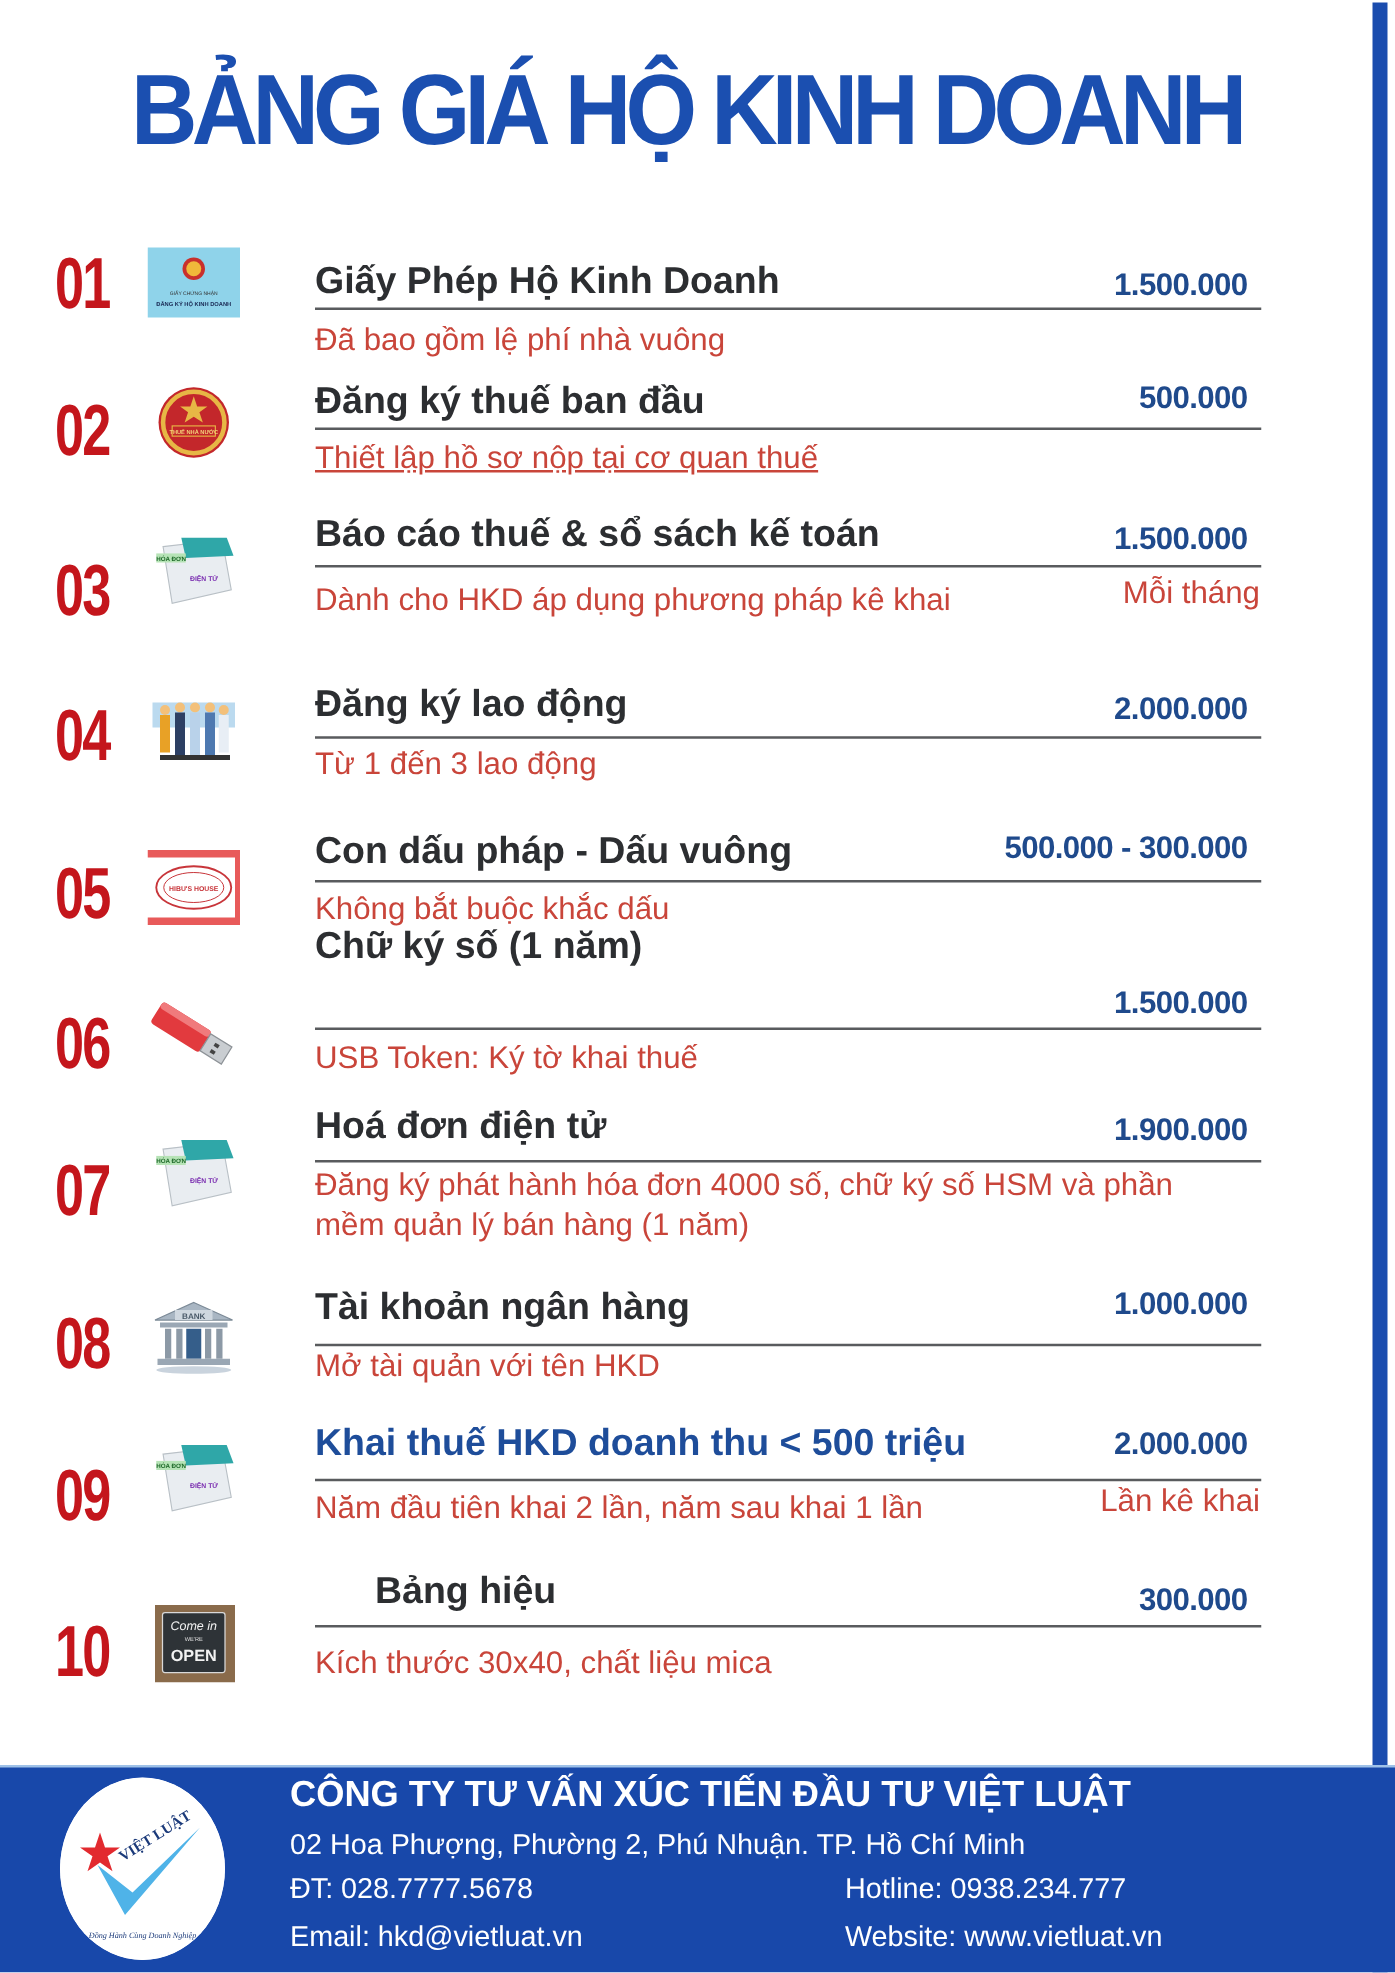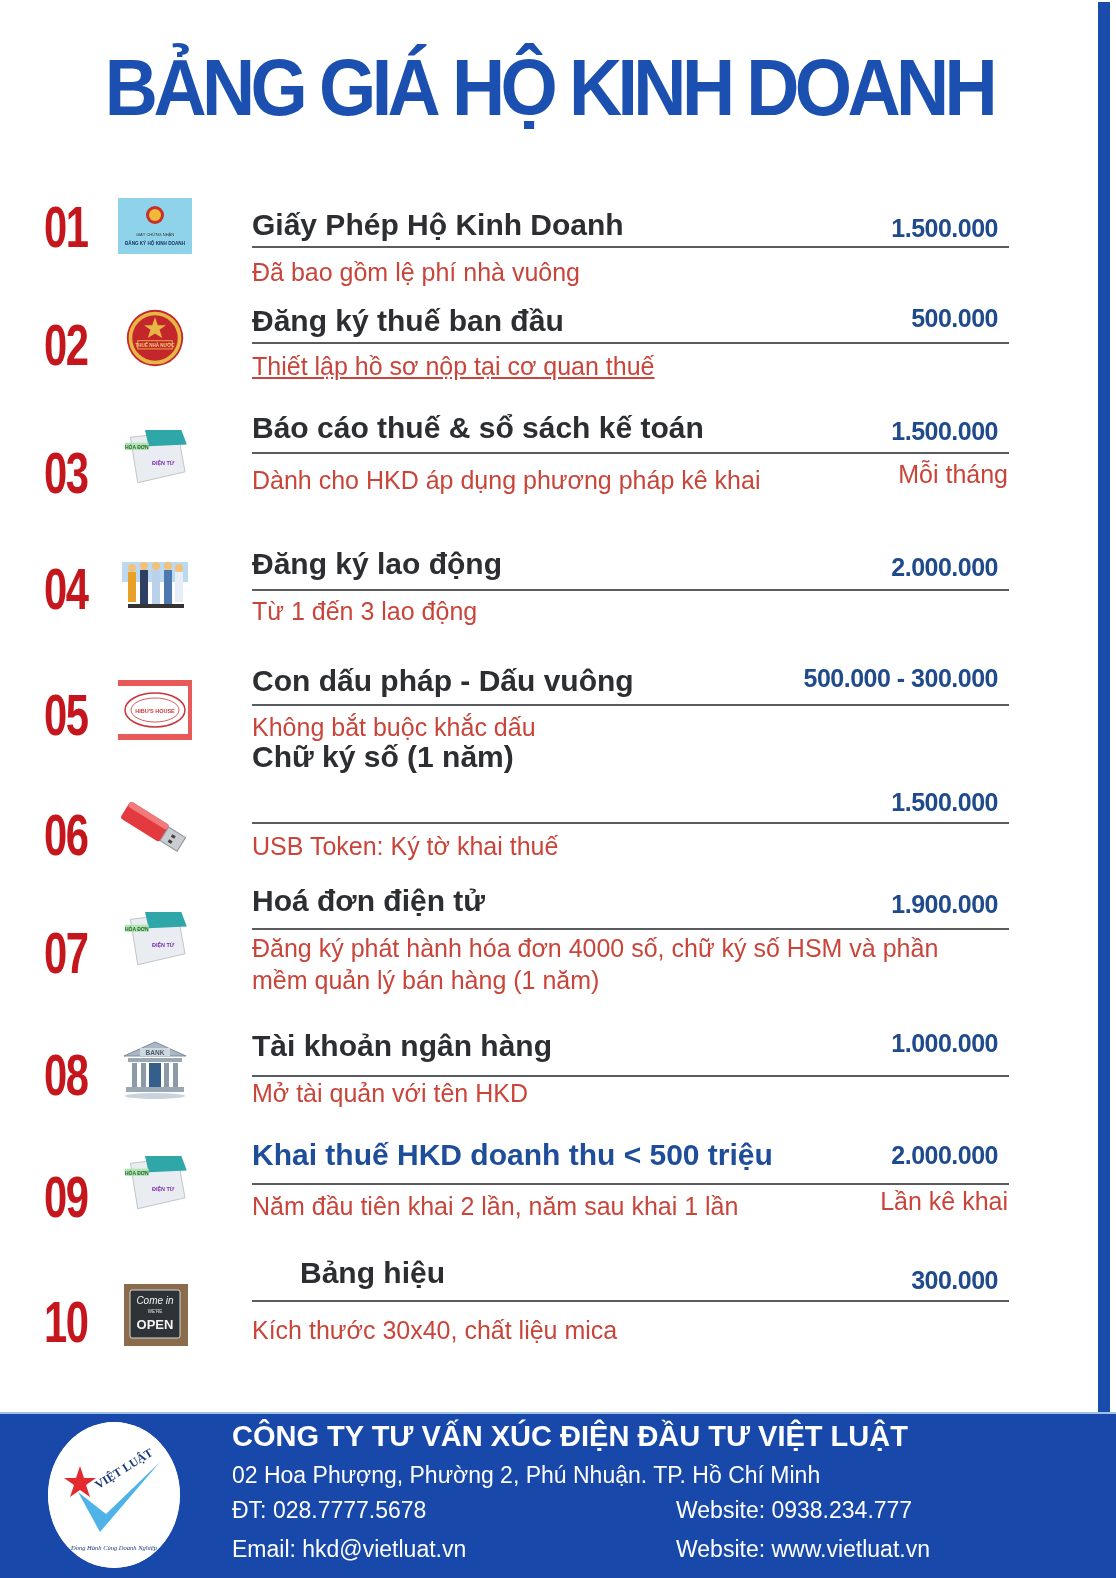--- a/index.html
+++ b/index.html
@@ -218,18 +218,18 @@
 
 <div class="footer"></div>
 <svg class="logo" viewBox="0 0 132 146">
   <ellipse cx="66" cy="73" rx="66" ry="73" fill="#ffffff"></ellipse>
   <path d="M30 70 L52 110 L112 40 L58 92 Z" fill="#4fb3e8"></path>
   <polygon points="32,44 36,56 48,56 38,63 42,75 32,68 22,75 26,63 16,56 28,56" fill="#e22a2f"></polygon>
   <text x="78" y="50" font-size="12" font-weight="700" font-family="Liberation Serif, serif" fill="#1b3a7a" text-anchor="middle" transform="rotate(-32 78 50)">VIỆT LUẬT</text>
   <text x="66" y="128" font-size="6.5" font-style="italic" font-family="Liberation Serif, serif" fill="#1b3a7a" text-anchor="middle">Đồng Hành Cùng Doanh Nghiệp</text>
 </svg>
 
-<div class="company">CÔNG TY TƯ VẤN XÚC ĐIỆN ĐẦU TƯ VIỆT LUẬT</div>
+<div class="company">CÔNG TY TƯ VẤN XÚC TIẾN ĐẦU TƯ VIỆT LUẬT</div>
 <div class="ftext" style="left:232px;top:1462px;text-align:right;">02 Hoa Phượng, Phường 2, Phú Nhuận. TP. Hồ Chí Minh</div>
 <div class="ftext" style="left:232px;top:1497px;">ĐT: 028.7777.5678</div>
-<div class="ftext" style="left:676px;top:1497px;">Website: 0938.234.777</div>
+<div class="ftext" style="left:676px;top:1497px;">Hotline: 0938.234.777</div>
 <div class="ftext" style="left:232px;top:1536px;">Email: hkd@vietluat.vn</div>
 <div class="ftext" style="left:676px;top:1536px;">Website: www.vietluat.vn</div>
 
 </body></html>

